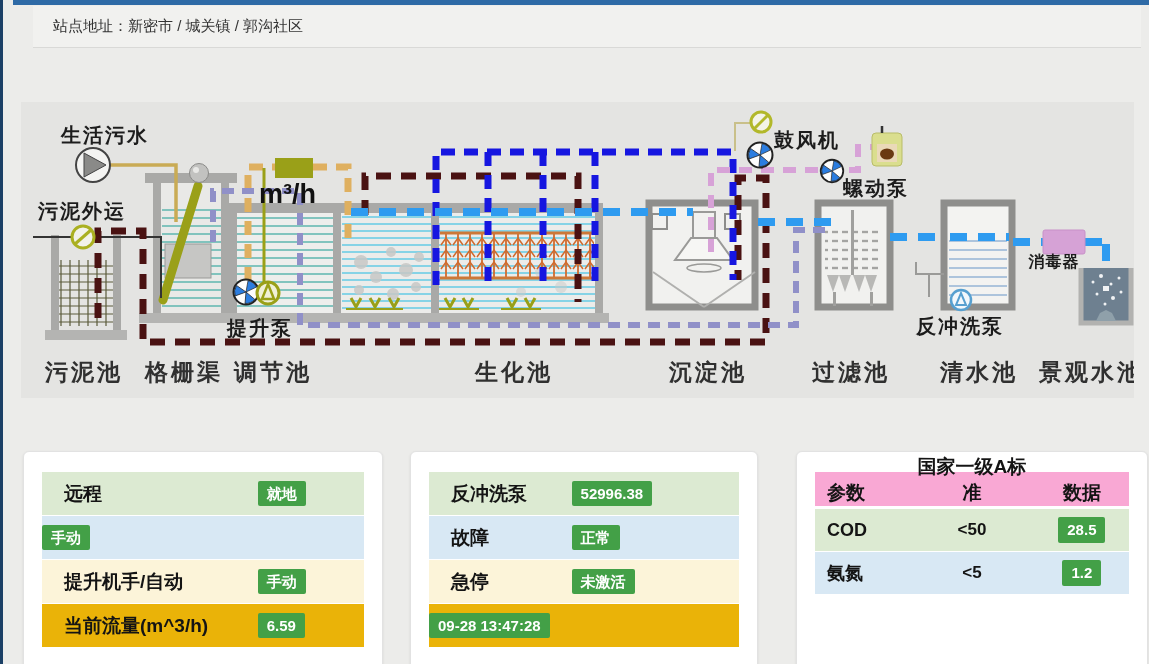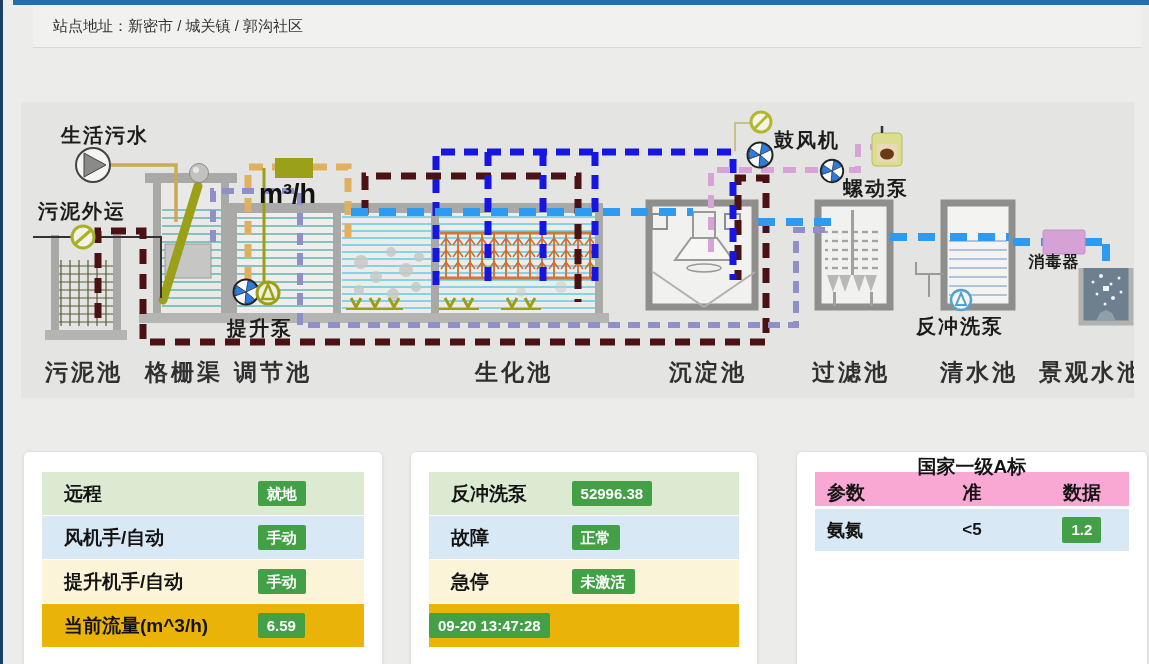--- a/index.html
+++ b/index.html
@@ -277,21 +277,20 @@
   </div>
 
   <div class="cards">
 
     <div class="card card1 c1">
       <div class="prow tone-green">
         <span class="plabel">远程</span>
         <span class="pval"><span class="badge">就地</span></span>
       </div>
       <div class="prow tone-blue">
-        <span class="plabel">风机手/自动</span>
         <span class="pval"><span class="badge">手动</span></span>
       </div>
       <div class="prow tone-yellow">
         <span class="plabel">提升机手/自动</span>
         <span class="pval"><span class="badge">手动</span></span>
       </div>
       <div class="prow tone-pink">
         <span class="plabel">当前流量(m^3/h)</span>
         <span class="pval"><span class="badge">6.59</span></span>
       </div>
@@ -304,30 +303,35 @@
       </div>
       <div class="prow tone-blue">
         <span class="plabel">故障</span>
         <span class="pval"><span class="badge">正常</span></span>
       </div>
       <div class="prow tone-yellow">
         <span class="plabel">急停</span>
         <span class="pval"><span class="badge">未激活</span></span>
       </div>
       <div class="prow tone-pink">
-        <span class="pval"><span class="badge">09-20 13:47:28</span></span>
+        <span class="pval"><span class="badge">09-28 13:47:28</span></span>
       </div>
     </div>
 
     <div class="card card3">
       <div class="qhead">
         <span class="qc1">参数</span>
         <span class="qc2">国家一级A标准</span>
         <span class="qc3">数据</span>
       </div>
+      <div class="qrow tone-green">
+        <span class="qc1">COD</span>
+        <span class="qc2">&lt;50</span>
+        <span class="qc3"><span class="badge">28.5</span></span>
+      </div>
       <div class="qrow tone-blue">
         <span class="qc1">氨氮</span>
         <span class="qc2">&lt;5</span>
         <span class="qc3"><span class="badge">1.2</span></span>
       </div>
     </div>
   </div>
 </div>
 
 </body></html>

